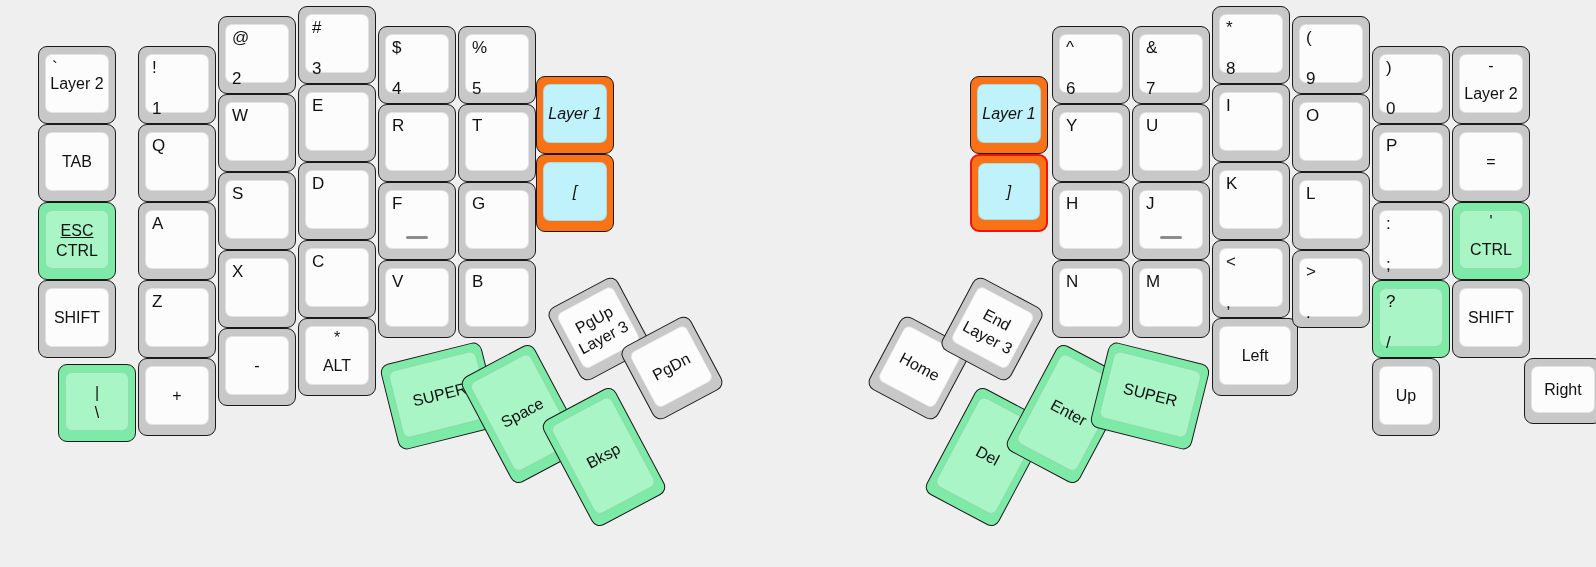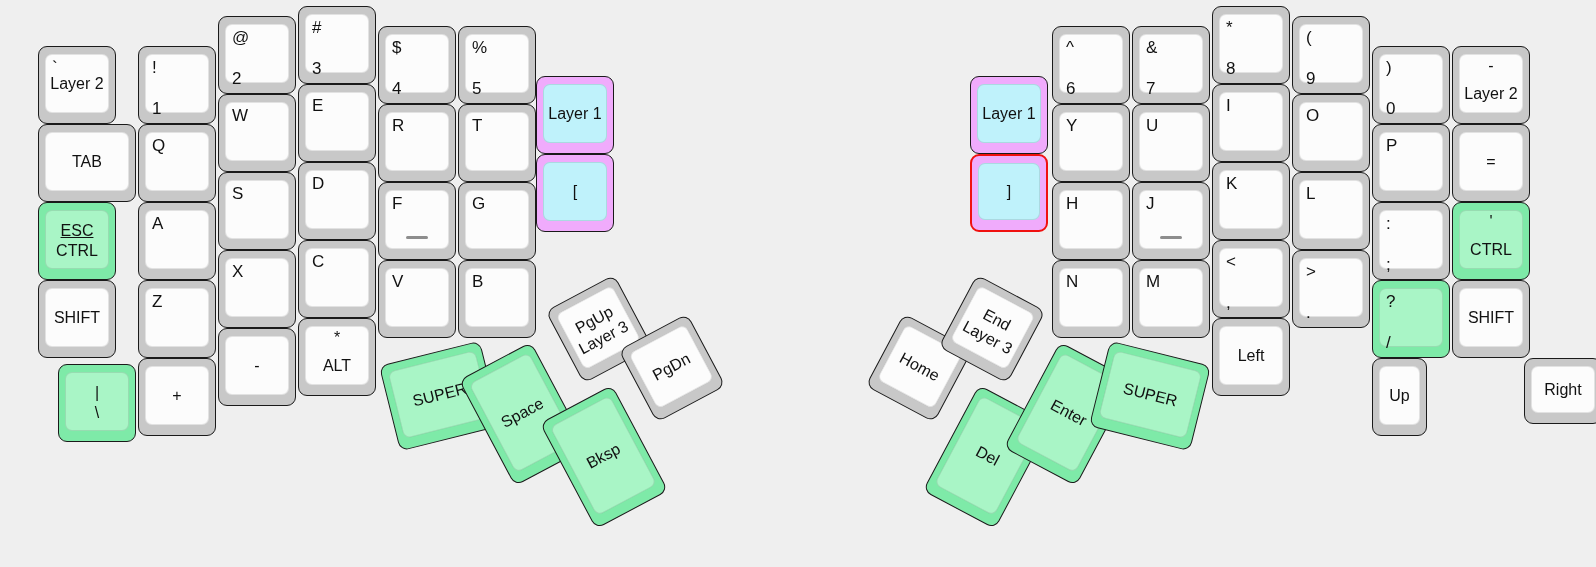--- a/index.html
+++ b/index.html
@@ -56,35 +56,35 @@
     left:50%; bottom:9px;
     width:22px;height:3px;
     margin-left:-11px;
     background:#8d8d8d;
     border-radius:2px;
   }
 
   
   .k-green{ background:#7eeaa8; }
   .k-green .cap{ background:#a9f5c6; }
-  .k-blue{ background:#f0abfc; }
+  .k-blue{ background:#f97316;font-style:italic; }
   .k-blue .cap{ background:#bff2fb; }
   .k-sel{ border-color:#f0100f; border-width:2px; }
 </style>
 </head>
 <body>
 
 <div id="board">
     <div class="key " style="left: 38px; top: 46px; width: 78px; height: 78px;">
       <div class="cap">
         <span class="lbl l-top">`</span>
         <span class="lbl l-mid">Layer 2</span>
       </div>
     </div>
-    <div class="key " style="left: 38px; top: 124px; width: 98px; height: 78px;">
+    <div class="key " style="left: 38px; top: 124px; width: 78px; height: 78px;">
       <div class="cap">
         <span class="lbl l-mid">TAB</span>
       </div>
     </div>
     <div class="key k-green" style="left: 38px; top: 202px; width: 78px; height: 78px;">
       <div class="cap">
         <span class="lbl l-mid2" style="top: 50%; margin-top: -18px; transform: none; text-decoration: underline;">ESC</span>
         <span class="lbl l-mid2" style="top: 50%; margin-top: 2px; transform: none;">CTRL</span>
       </div>
     </div>
@@ -299,21 +299,21 @@
       <div class="cap">
         <span class="lbl l-top">K</span>
       </div>
     </div>
     <div class="key " style="left: 1212px; top: 240px; width: 78px; height: 78px;">
       <div class="cap">
         <span class="lbl l-top">&lt;</span>
         <span class="lbl l-bot">,</span>
       </div>
     </div>
-    <div class="key " style="left: 1212px; top: 318px; width: 78px; height: 78px;">
+    <div class="key " style="left: 1212px; top: 318px; width: 86px; height: 78px;">
       <div class="cap">
         <span class="lbl l-mid">Left</span>
       </div>
     </div>
     <div class="key " style="left: 1292px; top: 16px; width: 78px; height: 78px;">
       <div class="cap">
         <span class="lbl l-top">(</span>
         <span class="lbl l-bot">9</span>
       </div>
     </div>
@@ -349,21 +349,21 @@
         <span class="lbl l-top">:</span>
         <span class="lbl l-bot">;</span>
       </div>
     </div>
     <div class="key k-green" style="left: 1372px; top: 280px; width: 78px; height: 78px;">
       <div class="cap">
         <span class="lbl l-top">?</span>
         <span class="lbl l-bot">/</span>
       </div>
     </div>
-    <div class="key " style="left: 1372px; top: 358px; width: 55px; height: 78px;">
+    <div class="key " style="left: 1372px; top: 358px; width: 68px; height: 78px;">
       <div class="cap">
         <span class="lbl l-mid">Up</span>
       </div>
     </div>
     <div class="key " style="left: 1452px; top: 46px; width: 78px; height: 78px;">
       <div class="cap">
         <span class="lbl l-ctop">-</span>
         <span class="lbl l-cbot">Layer 2</span>
       </div>
     </div>

